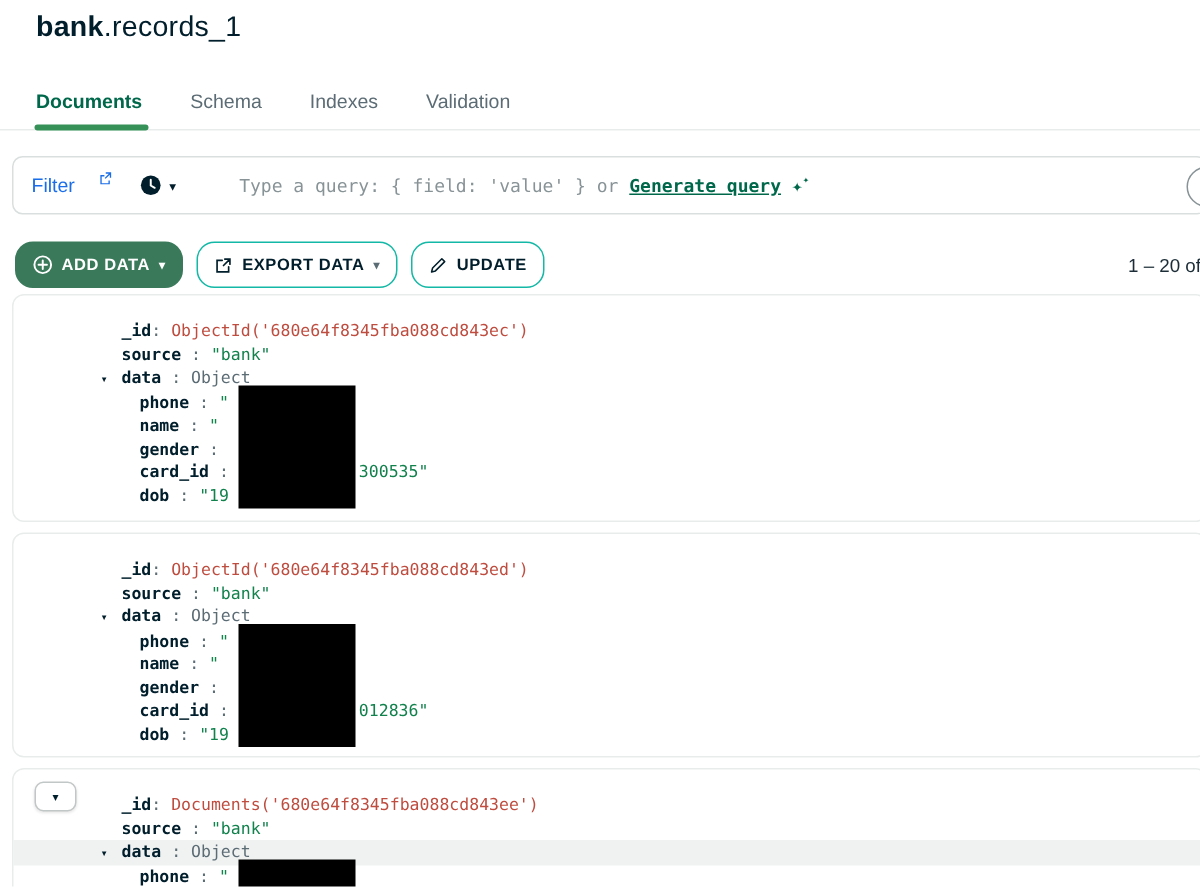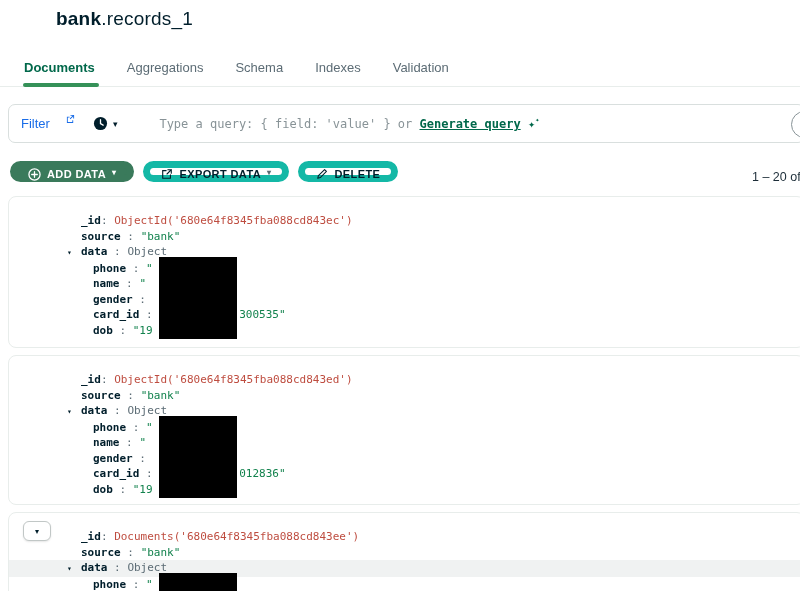--- a/index.html
+++ b/index.html
@@ -1,21 +1,21 @@
 <!DOCTYPE html>
 <html><head>
 <meta charset="utf-8">
 <style>
   * { margin:0; padding:0; box-sizing:border-box; }
   html,body { width:800px; height:591px; overflow:hidden; background:#fff;
     font-family:"Liberation Sans", sans-serif; color:#001E2B; position:relative; }
 
   
   .ns-title { position:absolute; top:8px; left:24px; font-size:19px; letter-spacing:.2px; }
-  .ns-title .b { font-weight:700;margin-left:32px; }
+  .ns-title .b { font-weight:700; }
 
   
   .tabs { position:absolute; top:60px; left:24px; display:flex; gap:32px; font-size:13px; }
   .tab { color:#5C6C75; padding-bottom:12px; cursor:pointer; }
   .tab.active { color:#00684A; font-weight:700; }
   .tab-divider { position:absolute; top:86px; left:0; width:800px; height:1px; background:#E8EDEB; }
   .tab-underline { position:absolute; top:83px; left:23px; width:76px; height:4px;
     border-radius:3px; background:#359158; }
 
   
@@ -32,23 +32,23 @@
   .sparkle { color:#00684A; font-size:12px; }
   .sparkle-small { color:#00684A; font-size:7px; vertical-align:6px; }
   .explain-btn { position:absolute; left:714px; top:6px; height:27px; padding:0 15px;
     border:1px solid #889397; border-radius:14px; background:#fff; font-size:12.5px;
     font-weight:600; color:#001E2B; font-family:inherit; cursor:pointer; }
   .partial-btn { position:absolute; left:782px; top:6px; height:27px; width:44px;
     border:1px solid #889397; border-radius:14px; background:#fff; }
 
   
   .toolbar { position:absolute; top:161px; left:10px; display:flex; gap:9px; }
-  .tb-btn { height:21px; display:flex; align-items:flex-start; gap:6px; padding:0 11px;
+  .tb-btn { height:31px; display:flex; align-items:center; gap:6px; padding:0 11px;
     border-radius:12px; font-size:11px; font-weight:700; letter-spacing:.4px;
-    border:7px solid #14b8a6; background:#fff; color:#001E2B; font-family:inherit; cursor:pointer; }
+    border:1px solid #14b8a6; background:#fff; color:#001E2B; font-family:inherit; cursor:pointer; }
   .tb-btn.primary { background:#3A7A5B; border-color:#3A7A5B; color:#fff; }
   .tb-btn .caret { font-size:8px; }
   .tb-btn.primary .caret { color:#fff; }
   .tb-btn .caret.gray { color:#5C6C75; }
   .pagination { position:absolute; top:170px; left:752px; font-size:12.5px; color:#1C2D38; white-space:nowrap; }
 
   
   .doc-list { position:absolute; top:196px; left:8px; width:797px; }
   .doc-card { position:relative; width:797px; background:#fff; border:1px solid #E8EDEB;
     border-radius:8px; margin-bottom:7px; padding:16px 0 12px 0; }
@@ -74,21 +74,20 @@
     color:#001E2B; box-shadow:0 1px 2px rgba(0,0,0,.1); cursor:pointer; }
   svg { display:block; }
 </style>
 </head>
 <body>
 
 <div class="ns-title"><span class="b">bank</span><span>.records_1</span></div>
 
 <div class="tabs">
   <span class="tab active">Documents</span>
-  <span class="tab">Aggregations</span>
   <span class="tab">Schema</span>
   <span class="tab">Indexes</span>
   <span class="tab">Validation</span>
 </div>
 <div class="tab-divider"></div>
 <div class="tab-underline"></div>
 
 <div class="query-bar">
   <span class="filter-link">
     <span>Filter</span>
@@ -132,21 +131,21 @@
     </span>
     <span>EXPORT DATA</span>
     <span class="caret gray">▾</span>
   </button>
   <button class="tb-btn">
     <span>
       <svg width="12" height="12" viewBox="0 0 14 14">
           <path d="M2 12l.8-3L10 1.8 12.2 4 5 11.2 2 12z" fill="none" stroke="#001E2B" stroke-width="1.2" stroke-linejoin="round"></path>
         </svg>
     </span>
-    <span>DELETE</span>
+    <span>UPDATE</span>
   </button>
 </div>
 <div class="pagination">1 – 20 of</div>
 
 <div class="doc-list">
     <div class="doc-card">
       <div class="doc-line ind1"><span class="r-k">_id</span><span class="r-s">: </span><span class="r-o">ObjectId('680e64f8345fba088cd843ec')</span></div>
       <div class="doc-line ind1"><span class="r-k">source</span><span class="r-s"> : </span><span class="r-g">"bank"</span></div>
       <div class="doc-line ind1"><span class="tree-caret">▾</span><span class="r-k">data</span><span class="r-s"> : </span><span class="r-b">Object</span></div>
       <div class="doc-line ind2"><span class="r-k">phone</span><span class="r-s"> : </span><span class="r-g">"</span></div>

